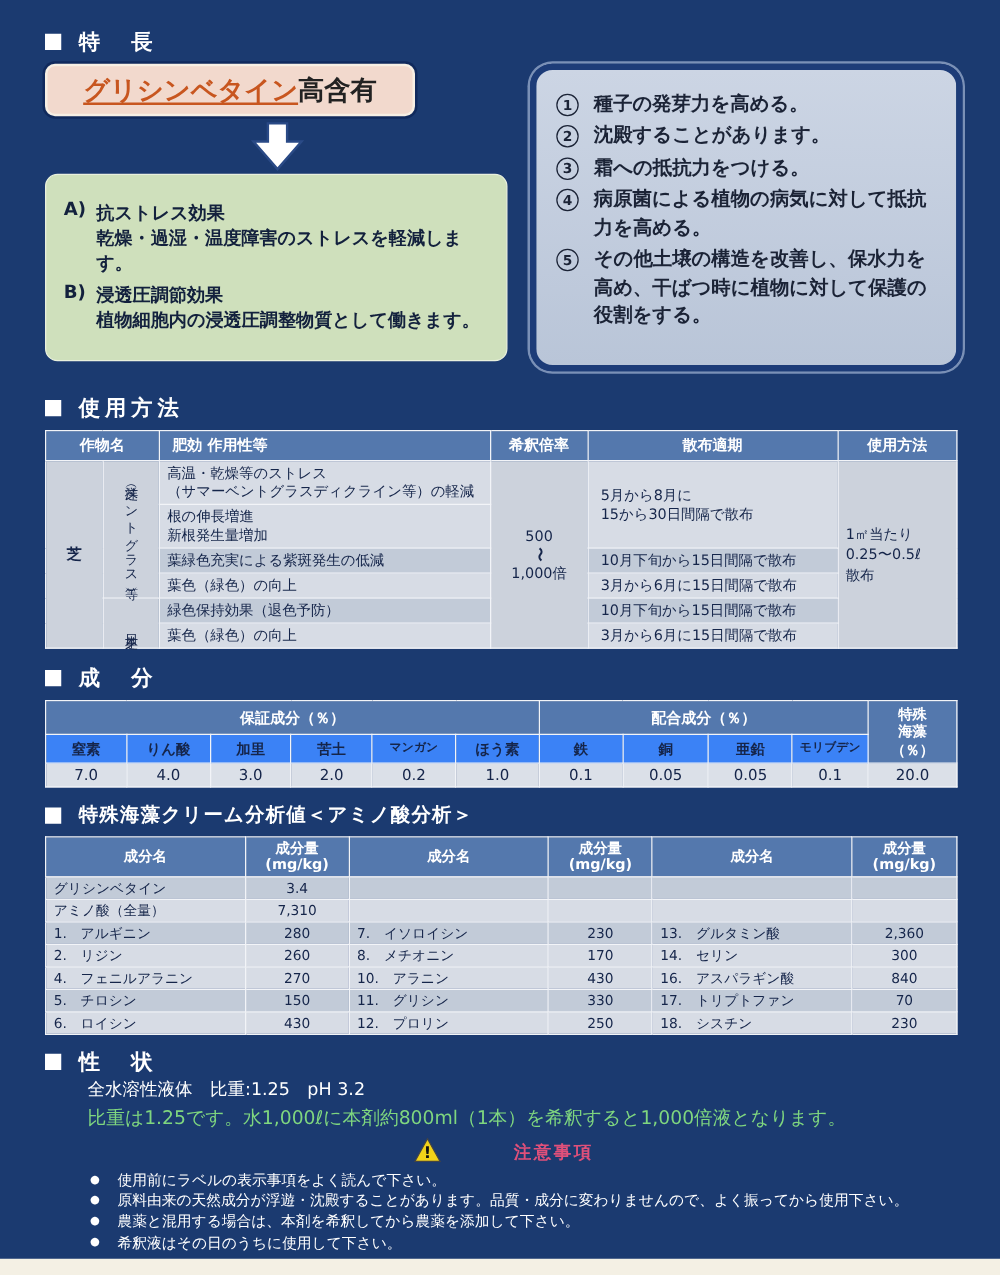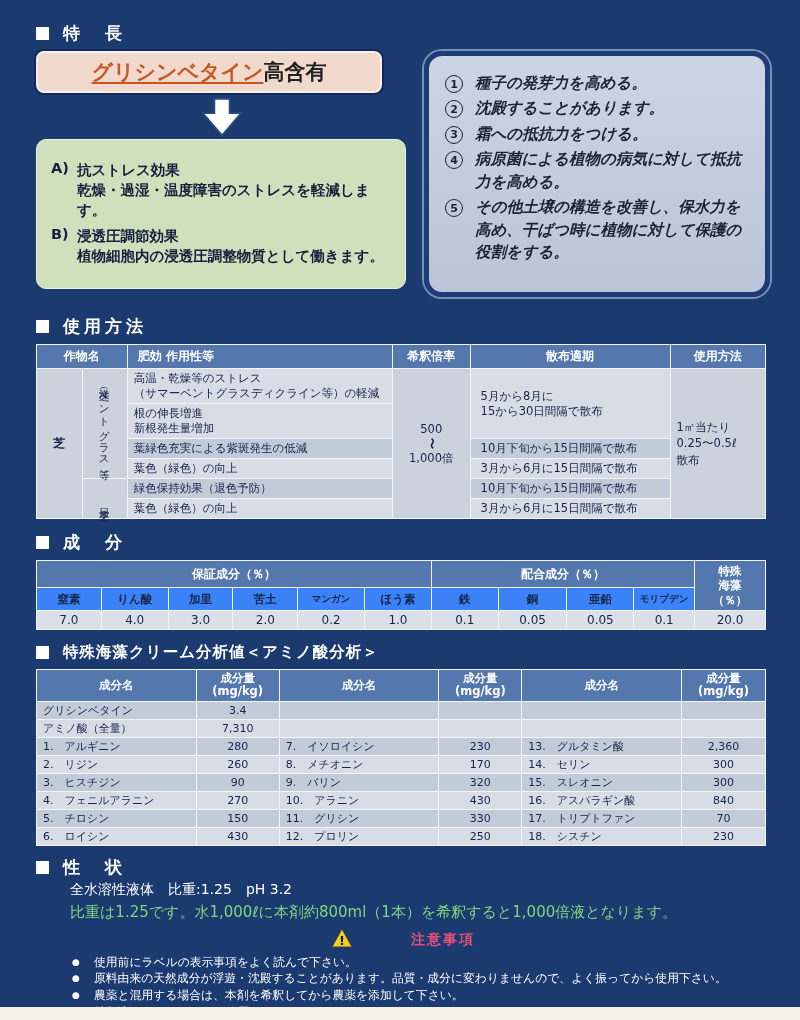--- a/index.html
+++ b/index.html
@@ -17,21 +17,21 @@
   }
   
   .sec-head{ display:flex; align-items:center; gap:14px; margin-bottom:6px; }
   .sec-head .sq{ width:13px; height:13px; background:#ffffff; flex:0 0 auto; }
   .sec-head h2{ font-size:17px; font-weight:bold; color:#ffffff; letter-spacing:4px; }
 
   
   .feature-cols{ display:flex; gap:16px; align-items:flex-start; margin-bottom:18px; }
   .feature-left{ width:372px; }
   .badge{
-    width:346px; background:#f2d9cd; border:2px solid #f7efe4; border-radius:8px;
+    width:296px; background:#f2d9cd; border:2px solid #f7efe4; border-radius:8px;
     padding:5px 14px; text-align:center; font-size:21px; font-weight:bold; color:#222;
     box-shadow:0 0 0 2px #10295c;
   }
   .badge .hl{ color:#c8561f; text-decoration:underline; text-underline-offset:3px; }
   .arrow-wrap{ text-align:center; margin:4px 0 2px 0; height:40px; }
   .green-box{
     width:370px; min-height:150px; background:#cfe0bc; border:1px solid #e9f0dd;
     border-radius:10px; padding:20px 12px 16px 14px; color:#13213d;
   }
   .effect{ display:grid; grid-template-columns:26px 1fr; margin-bottom:6px; }
@@ -44,21 +44,21 @@
     border:5px solid #1d3c78; border-radius:18px;
     box-shadow:0 0 0 2px rgba(200,215,240,.55);
     padding:16px 14px 12px 16px; color:#1b2336;
   }
   .benefit{ display:grid; grid-template-columns:26px 1fr; column-gap:4px; margin-bottom:3px; }
   .benefit .cnum{
     width:18px; height:18px; border:1.4px solid #1b2336; border-radius:50%;
     display:inline-flex; align-items:center; justify-content:center;
     font-size:11px; font-weight:bold; margin-top:3px;
   }
-  .benefit .btx{ font-size:15.5px; font-weight:bold; line-height:1.45;font-style:italic; }
+  .benefit .btx{ font-size:15.5px; font-weight:bold; line-height:1.45; }
 
   
   table{ border-collapse:collapse; width:730px;border-radius:17px; }
   th,td{ border:1.6px solid #f2f4f8; color:#15254a; }
   .thead th{
     background:#5478ad; color:#ffffff; font-size:12px; font-weight:bold;
     padding:3px 4px; text-align:center;
   }
   td{ font-size:11.5px; padding:2px 6px; }
   .rowL{ background:#d7dce5; }
@@ -303,28 +303,20 @@
       <td class="rowD">13.　グルタミン酸</td>
       <td class="rowD qty">2,360</td>
     </tr>
     <tr>
       <td class="rowL">2.　リジン</td>
       <td class="rowL qty">260</td>
       <td class="rowL">8.　メチオニン</td>
       <td class="rowL qty">170</td>
       <td class="rowL">14.　セリン</td>
       <td class="rowL qty">300</td>
-    </tr>
-    <tr>
-      <td class="rowD">3.　ヒスチジン</td>
-      <td class="rowD qty">90</td>
-      <td class="rowD">9.　バリン</td>
-      <td class="rowD qty">320</td>
-      <td class="rowD">15.　スレオニン</td>
-      <td class="rowD qty">300</td>
     </tr>
     <tr>
       <td class="rowL">4.　フェニルアラニン</td>
       <td class="rowL qty">270</td>
       <td class="rowL">10.　アラニン</td>
       <td class="rowL qty">430</td>
       <td class="rowL">16.　アスパラギン酸</td>
       <td class="rowL qty">840</td>
     </tr>
     <tr>

